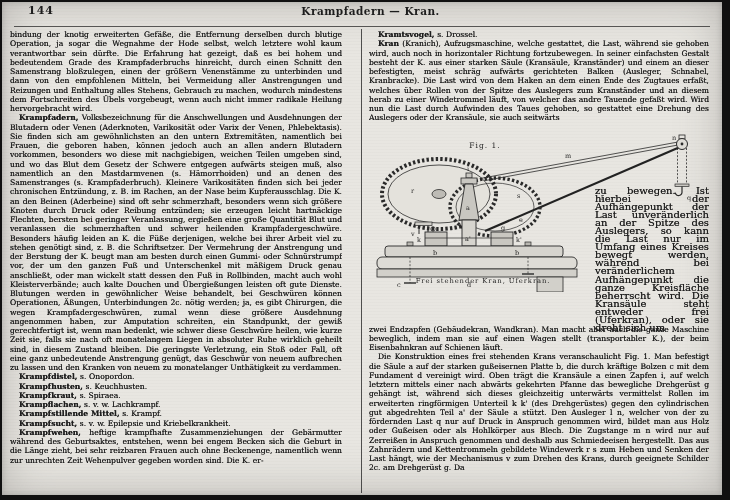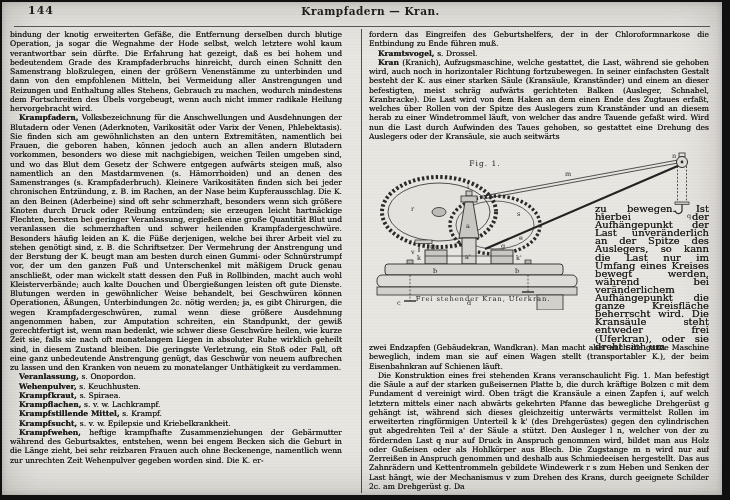--- a/index.html
+++ b/index.html
@@ -45,31 +45,30 @@
   <div class="header-row">
     <span class="page-number">144</span>
     <span class="running-head">Krampfadern — Kran.</span>
   </div>
   <div class="head-rule"></div>
   <div class="col-divider"></div>
 
   <div class="column col-left">
     <p class="entry"><span class="head"></span> <span>bindung der knotig erweiterten Gefäße, die Entfernung derselben durch blutige Operation, ja sogar die Wegnahme der Hode selbst, welch letztere wohl kaum verantwortbar sein dürfte. Die Erfahrung hat gezeigt, daß es bei hohem und bedeutendem Grade des Krampfaderbruchs hinreicht, durch einen Schnitt den Samenstrang bloßzulegen, einen der größern Venenstämme zu unterbinden und dann von den empfohlenen Mitteln, bei Vermeidung aller Anstrengungen und Reizungen und Enthaltung alles Stehens, Gebrauch zu machen, wodurch mindestens dem Fortschreiten des Übels vorgebeugt, wenn auch nicht immer radikale Heilung hervorgebracht wird.</span></p>
     <p class="entry indent"><span class="head">Krampfadern,</span> <span>Volksbezeichnung für die Anschwellungen und Ausdehnungen der Blutadern oder Venen (Aderknoten, Varikosität oder Varix der Venen, Phlebektasis). Sie finden sich am gewöhnlichsten an den untern Extremitäten, namentlich bei Frauen, die geboren haben, können jedoch auch an allen andern Blutadern vorkommen, besonders wo diese mit nachgiebigen, weichen Teilen umgeben sind, und wo das Blut dem Gesetz der Schwere entgegen aufwärts steigen muß, also namentlich an den Mastdarmvenen (s. Hämorrhoiden) und an denen des Samenstranges (s. Krampfaderbruch). Kleinere Varikositäten finden sich bei jeder chronischen Entzündung, z. B. im Rachen, an der Nase beim Kupferausschlag. Die K. an den Beinen (Aderbeine) sind oft sehr schmerzhaft, besonders wenn sich größere Knoten durch Druck oder Reibung entzünden; sie erzeugen leicht hartnäckige Flechten, bersten bei geringer Veranlassung, ergießen eine große Quantität Blut und veranlassen die schmerzhaften und schwer heilenden Krampfadergeschwüre. Besonders häufig leiden an K. die Füße derjenigen, welche bei ihrer Arbeit viel zu stehen genötigt sind, z. B. die Schriftsetzer. Der Vermehrung der Anstrengung und der Berstung der K. beugt man am besten durch einen Gummi- oder Schnürstrumpf vor, der um den ganzen Fuß und Unterschenkel mit mäßigem Druck genau anschließt, oder man wickelt statt dessen den Fuß in Rollbinden, macht auch wohl Kleisterverbände; auch kalte Douchen und Übergießungen leisten oft gute Dienste. Blutungen werden in gewöhnlicher Weise behandelt, bei Geschwüren können Operationen, Äßungen, Unterbindungen 2c. nötig werden; ja, es gibt Chirurgen, die wegen Krampfadergeschwüren, zumal wenn diese größere Ausdehnung angenommen haben, zur Amputation schreiten, ein Standpunkt, der gewiß gerechtfertigt ist, wenn man bedenkt, wie schwer diese Geschwüre heilen, wie kurze Zeit sie, falls sie nach oft monatelangem Liegen in absoluter Ruhe wirklich geheilt sind, in diesem Zustand bleiben. Die geringste Verletzung, ein Stoß oder Fall, oft eine ganz unbedeutende Anstrengung genügt, das Geschwür von neuem aufbrechen zu lassen und den Kranken von neuem zu monatelanger Unthätigkeit zu verdammen.</span></p>
-    <p class="entry indent"><span class="head">Veranlassung,</span> <span>s. Onopordon.</span></p>
-    <p class="entry indent"><span class="head">Wehenpulver,</span> <span>s. Keuchhusten.</span></p>
+    <p class="entry indent"><span class="head">Krampfdistel,</span> <span>s. Onopordon.</span></p>
+    <p class="entry indent"><span class="head">Krampfhusten,</span> <span>s. Keuchhusten.</span></p>
     <p class="entry indent"><span class="head">Krampfkraut,</span> <span>s. Spiraea.</span></p>
     <p class="entry indent"><span class="head">Krampflachen,</span> <span>s. v. w. Lachkrampf.</span></p>
     <p class="entry indent"><span class="head">Krampfstillende Mittel,</span> <span>s. Krampf.</span></p>
     <p class="entry indent"><span class="head">Krampfsucht,</span> <span>s. v. w. Epilepsie und Kriebelkrankheit.</span></p>
     <p class="entry indent"><span class="head">Krampfwehen,</span> <span>heftige krampfhafte Zusammenziehungen der Gebärmutter während des Geburtsaktes, entstehen, wenn bei engem Becken sich die Geburt in die Länge zieht, bei sehr reizbaren Frauen auch ohne Beckenenge, namentlich wenn zur unrechten Zeit Wehenpulver gegeben worden sind. Die K. er-</span></p>
   </div>
 
   <div class="column col-right">
-    <p class="entry"><span class="head"></span> <span>fordern das Eingreifen des Geburtshelfers, der in der Chloroformnarkose die Entbindung zu Ende führen muß.</span></p>
     <p class="entry indent"><span class="head">Kramtsvogel,</span> <span>s. Drossel.</span></p>
     <p class="entry indent"><span class="head">Kran</span> <span>(Kranich), Aufzugsmaschine, welche gestattet, die Last, während sie gehoben wird, auch noch in horizontaler Richtung fortzubewegen. In seiner einfachsten Gestalt besteht der K. aus einer starken Säule (Kransäule, Kranständer) und einem an dieser befestigten, meist schräg aufwärts gerichteten Balken (Ausleger, Schnabel, Kranbracke). Die Last wird von dem Haken an dem einen Ende des Zugtaues erfaßt, welches über Rollen von der Spitze des Auslegers zum Kranständer und an diesem herab zu einer Windetrommel läuft, von welcher das andre Tauende gefaßt wird. Wird nun die Last durch Aufwinden des Taues gehoben, so gestattet eine Drehung des Auslegers oder der Kransäule, sie auch seitwärts</span></p>
 
     <div class="fig-block">
       <div class="fig-label">Fig. 1.</div>
 
       <svg class="fig-svg" width="340" height="158" viewBox="0 0 340 158">
 
         <line x1="103" y1="46" x2="309" y2="8" stroke="#2a2a2a" stroke-width="0.8"></line>
         <line x1="103" y1="49" x2="309" y2="11" stroke="#2a2a2a" stroke-width="0.8"></line>

